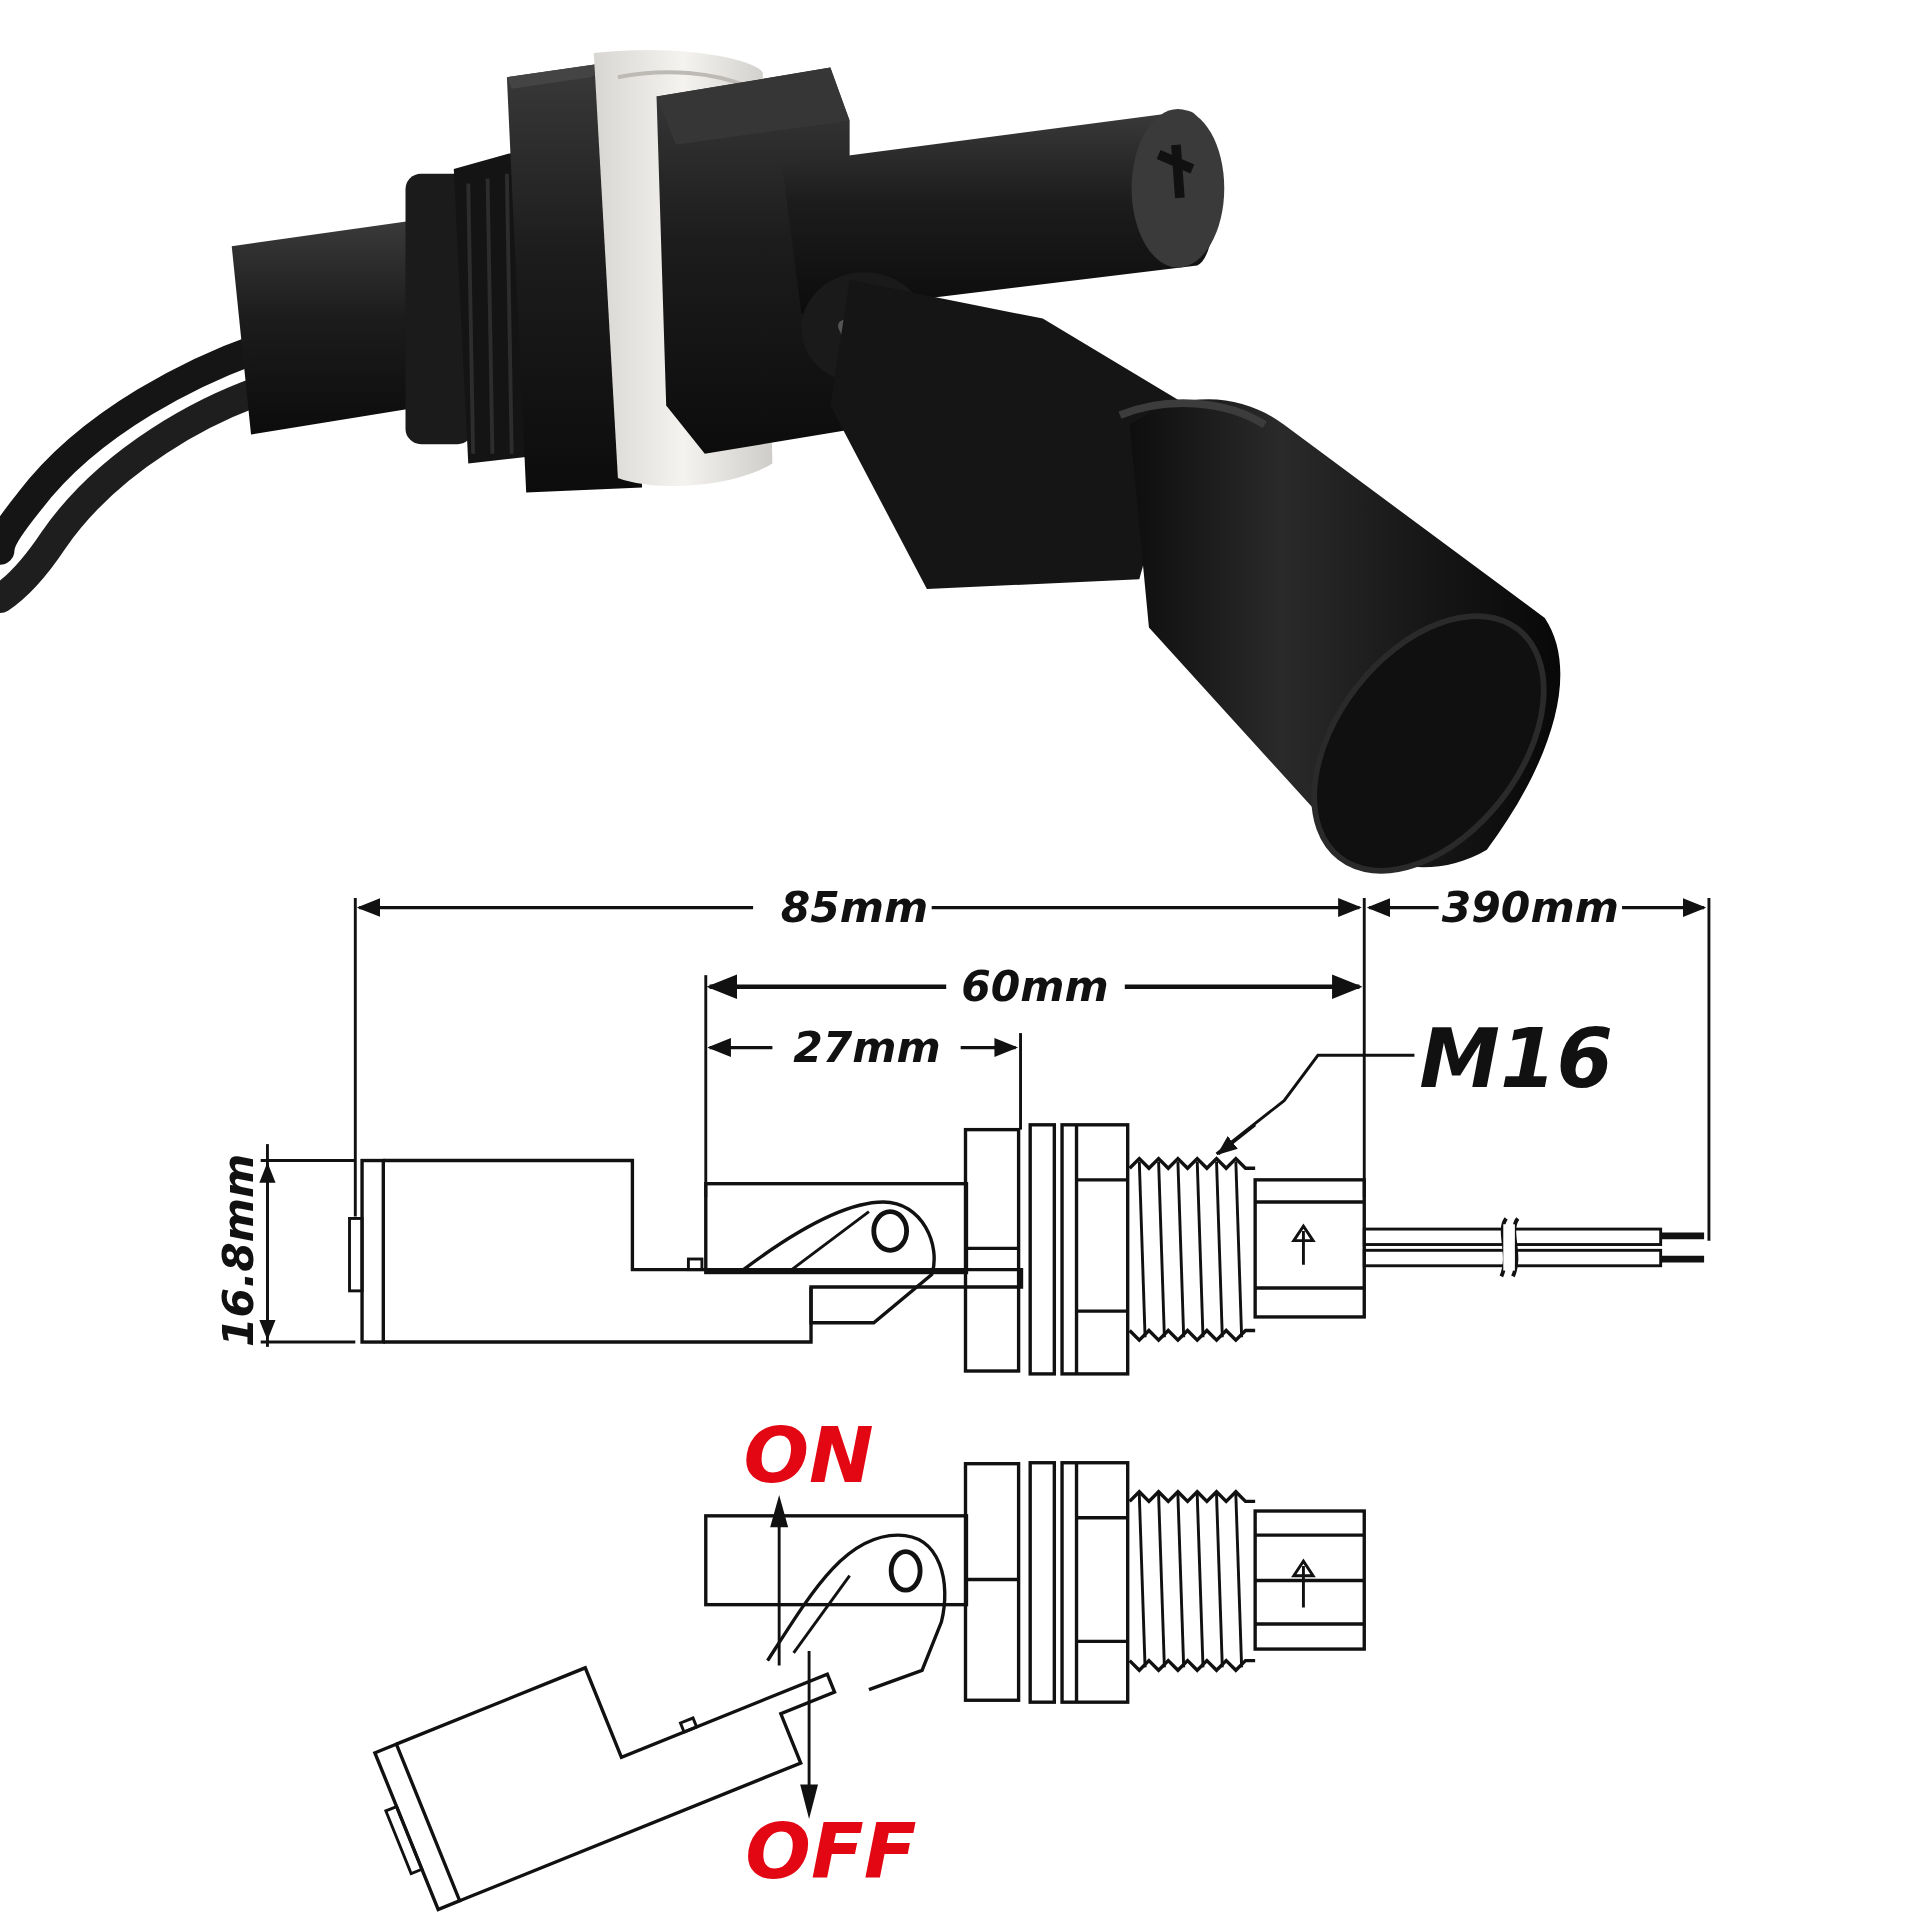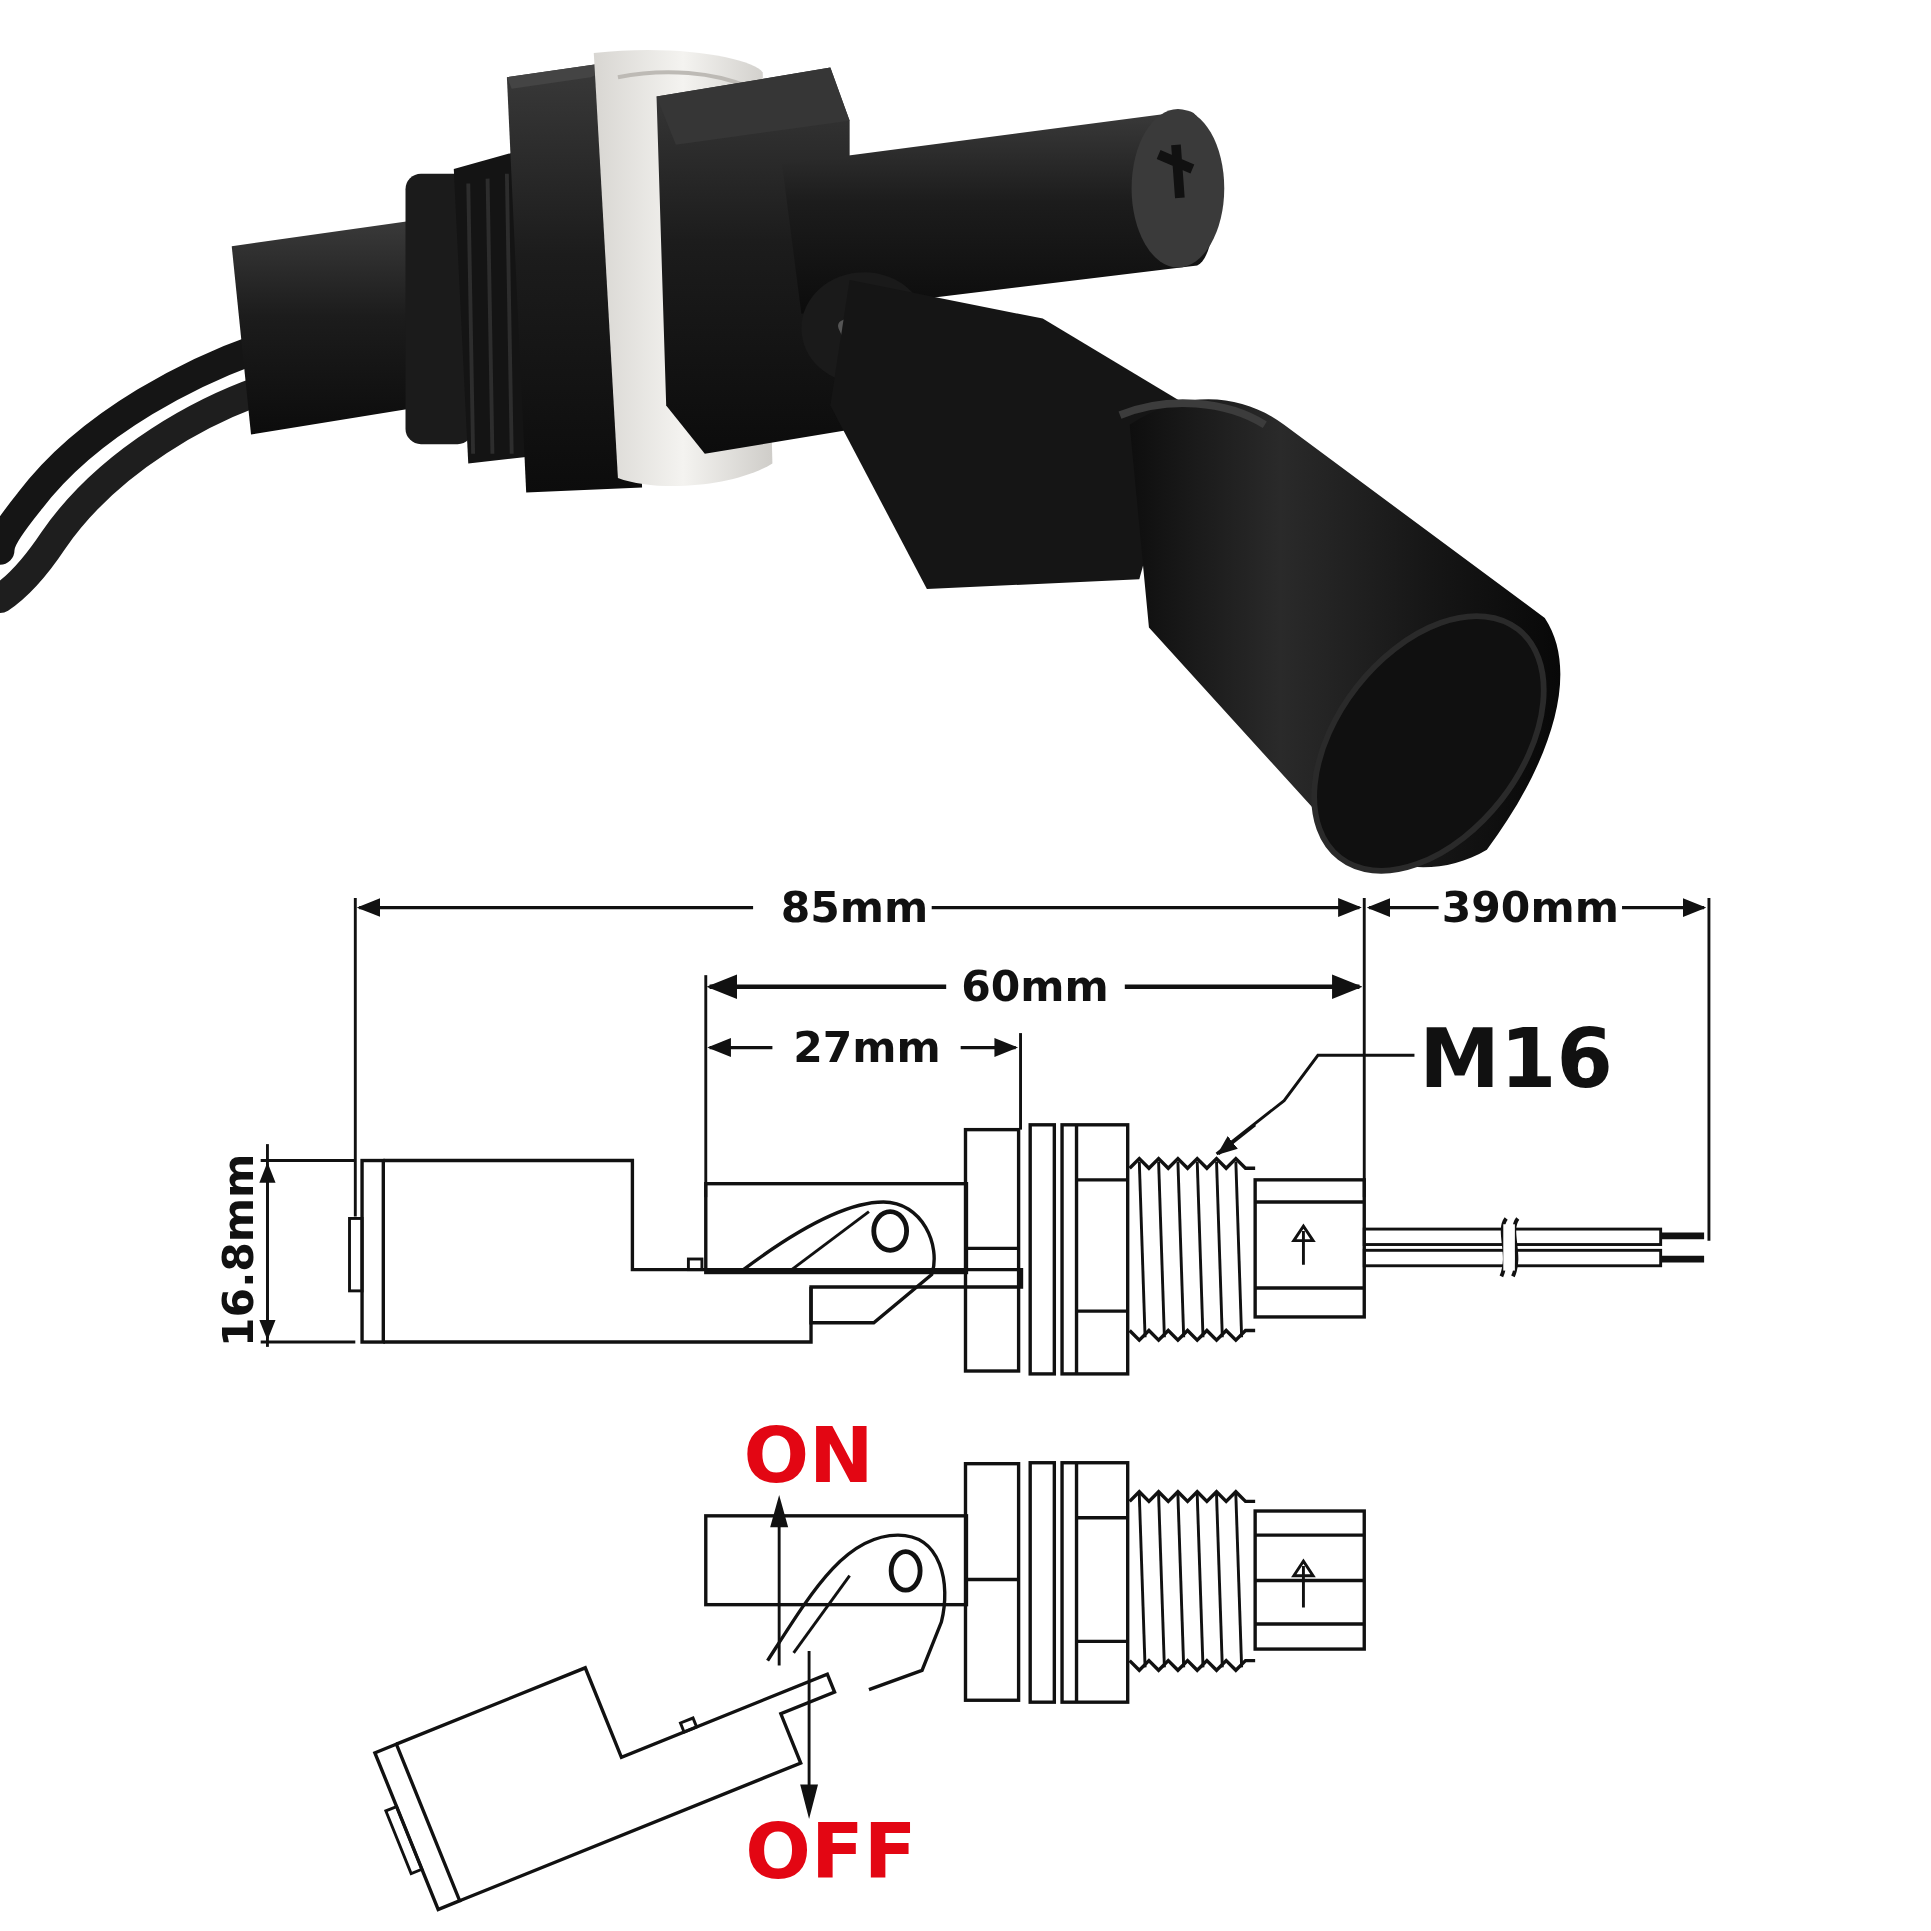--- a/index.html
+++ b/index.html
@@ -1,17 +1,17 @@
 <!DOCTYPE html>
 <html><head>
 <meta charset="utf-8">
 <style>
   html, body { margin: 0; padding: 0; background: #ffffff; }
   body { width: 1931px; height: 1931px; position: relative; overflow: hidden; font-family: "Liberation Sans", "DejaVu Sans", sans-serif; }
-  .canvas { position: absolute; left: 0; top: 0; width: 1548px; height: 1931px; }
+  .canvas { position: absolute; left: 0; top: 0; width: 1548px; height: 1931px; font-style: italic; }
   svg text { font-family: "DejaVu Sans", "Liberation Sans", sans-serif; font-weight: bold; }
   .dim-label { font-size: 44px; fill: #111111; }
   .big-label { font-size: 84px; fill: #111111; }
   .state-label { font-size: 80px; }
 </style>
 </head>
 <body>
 
 <div class="canvas">
 <svg width="1931" height="1931" viewBox="0 0 2000 2000" xmlns="http://www.w3.org/2000/svg">

